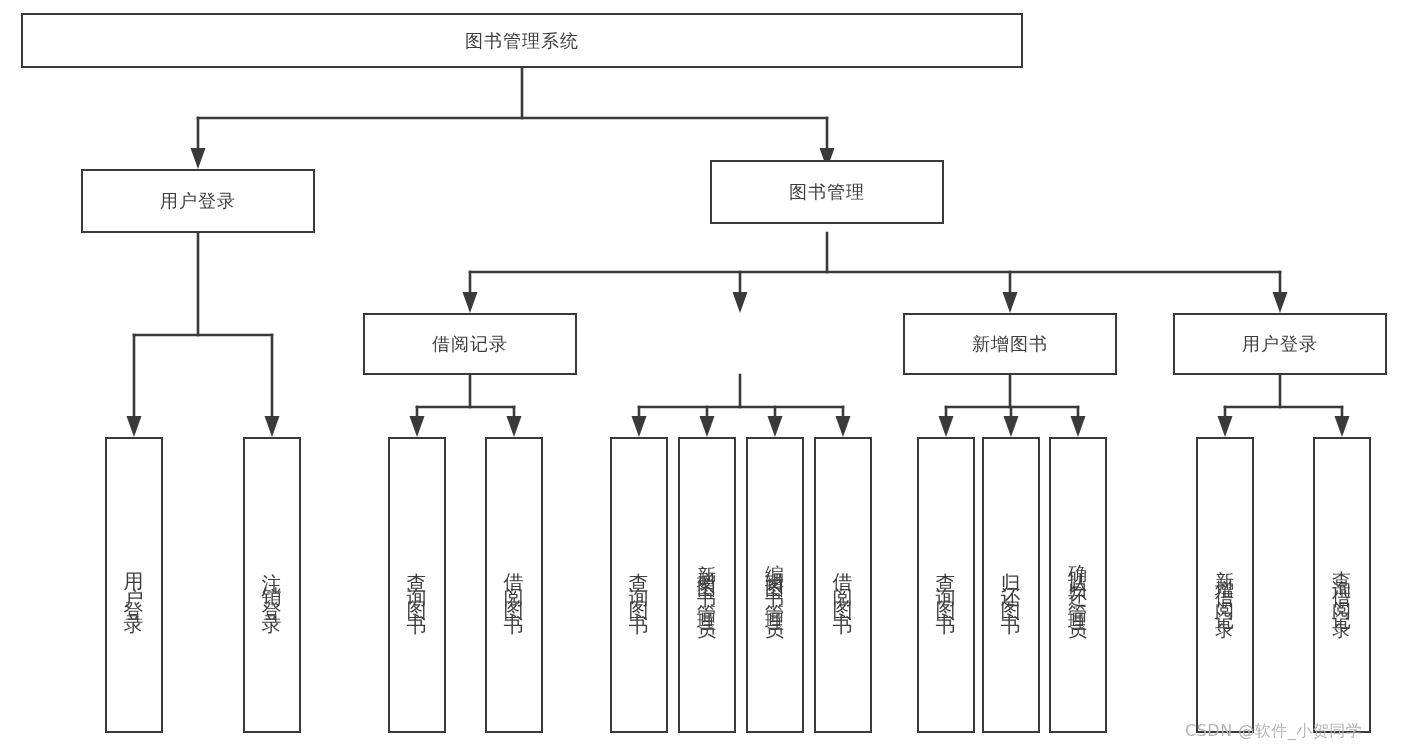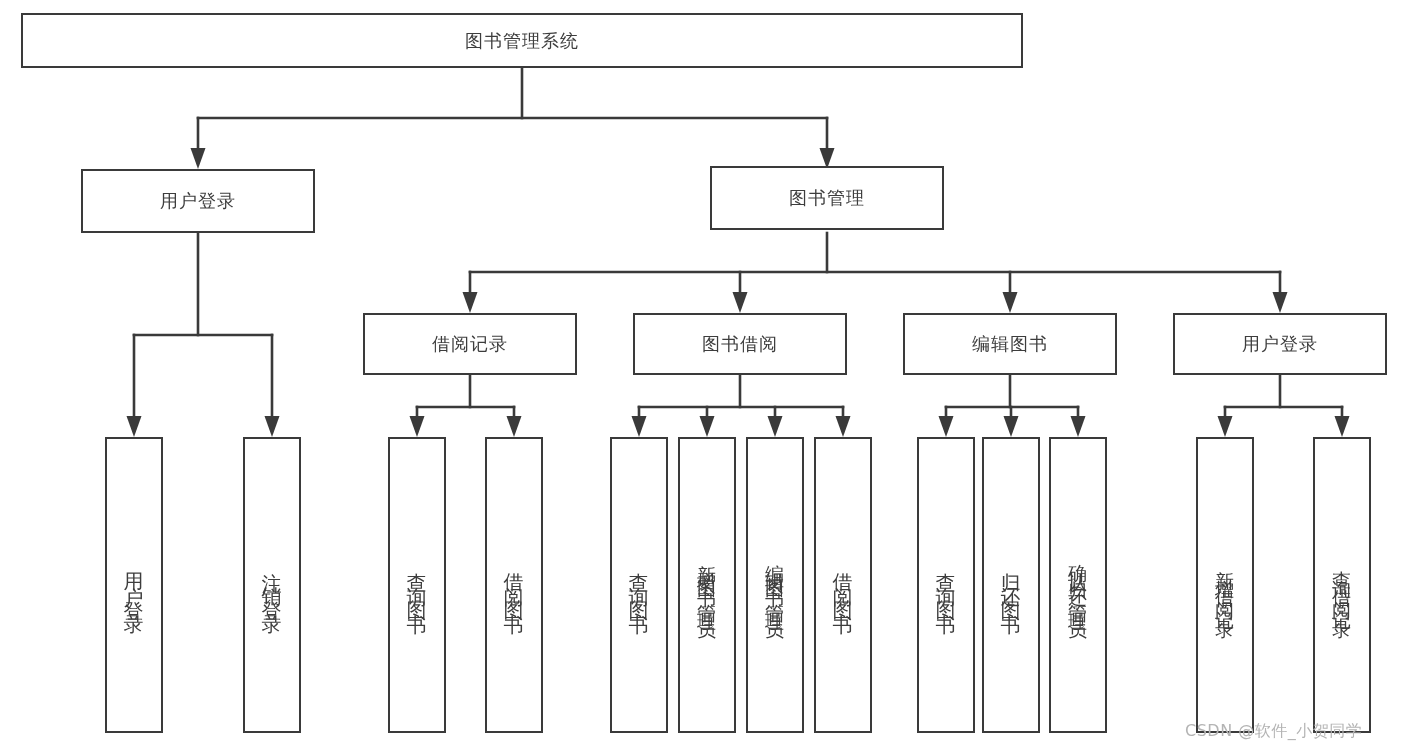--- a/index.html
+++ b/index.html
@@ -92,32 +92,29 @@
       <polygon points="1334.5,416 1349.5,416 1342,437"></polygon>
     </svg>
 
   <div class="box h" style="left:21px;top:13px;width:1002px;height:55px">
     <span>图书管理系统</span>
   </div>
 
   <div class="box h" style="left:81px;top:169px;width:234px;height:64px">
     <span>用户登录</span>
   </div>
-  <div class="box h" style="left:710px;top:166px;width:234px;height:64px">
+  <div class="box h" style="left:710px;top:160px;width:234px;height:64px">
     <span>图书管理</span>
   </div>
 
   <div class="box h" style="left:363px;top:313px;width:214px;height:62px">
     <span>借阅记录</span>
   </div>
-  <div class="box h" style="left:633px;top:313px;width:214px;height:62px">
-    <span>图书借阅</span>
-  </div>
   <div class="box h" style="left:903px;top:313px;width:214px;height:62px">
-    <span>编辑图书</span>
+    <span>新增图书</span>
   </div>
   <div class="box h" style="left:1173px;top:313px;width:214px;height:62px">
     <span>用户登录</span>
   </div>
 
   <div class="box v v4" style="left:105px;top:437px;width:58px;height:296px">
     <span>用户登录</span>
   </div>
   <div class="box v v4" style="left:243px;top:437px;width:58px;height:296px">
     <span>注销登录</span>

